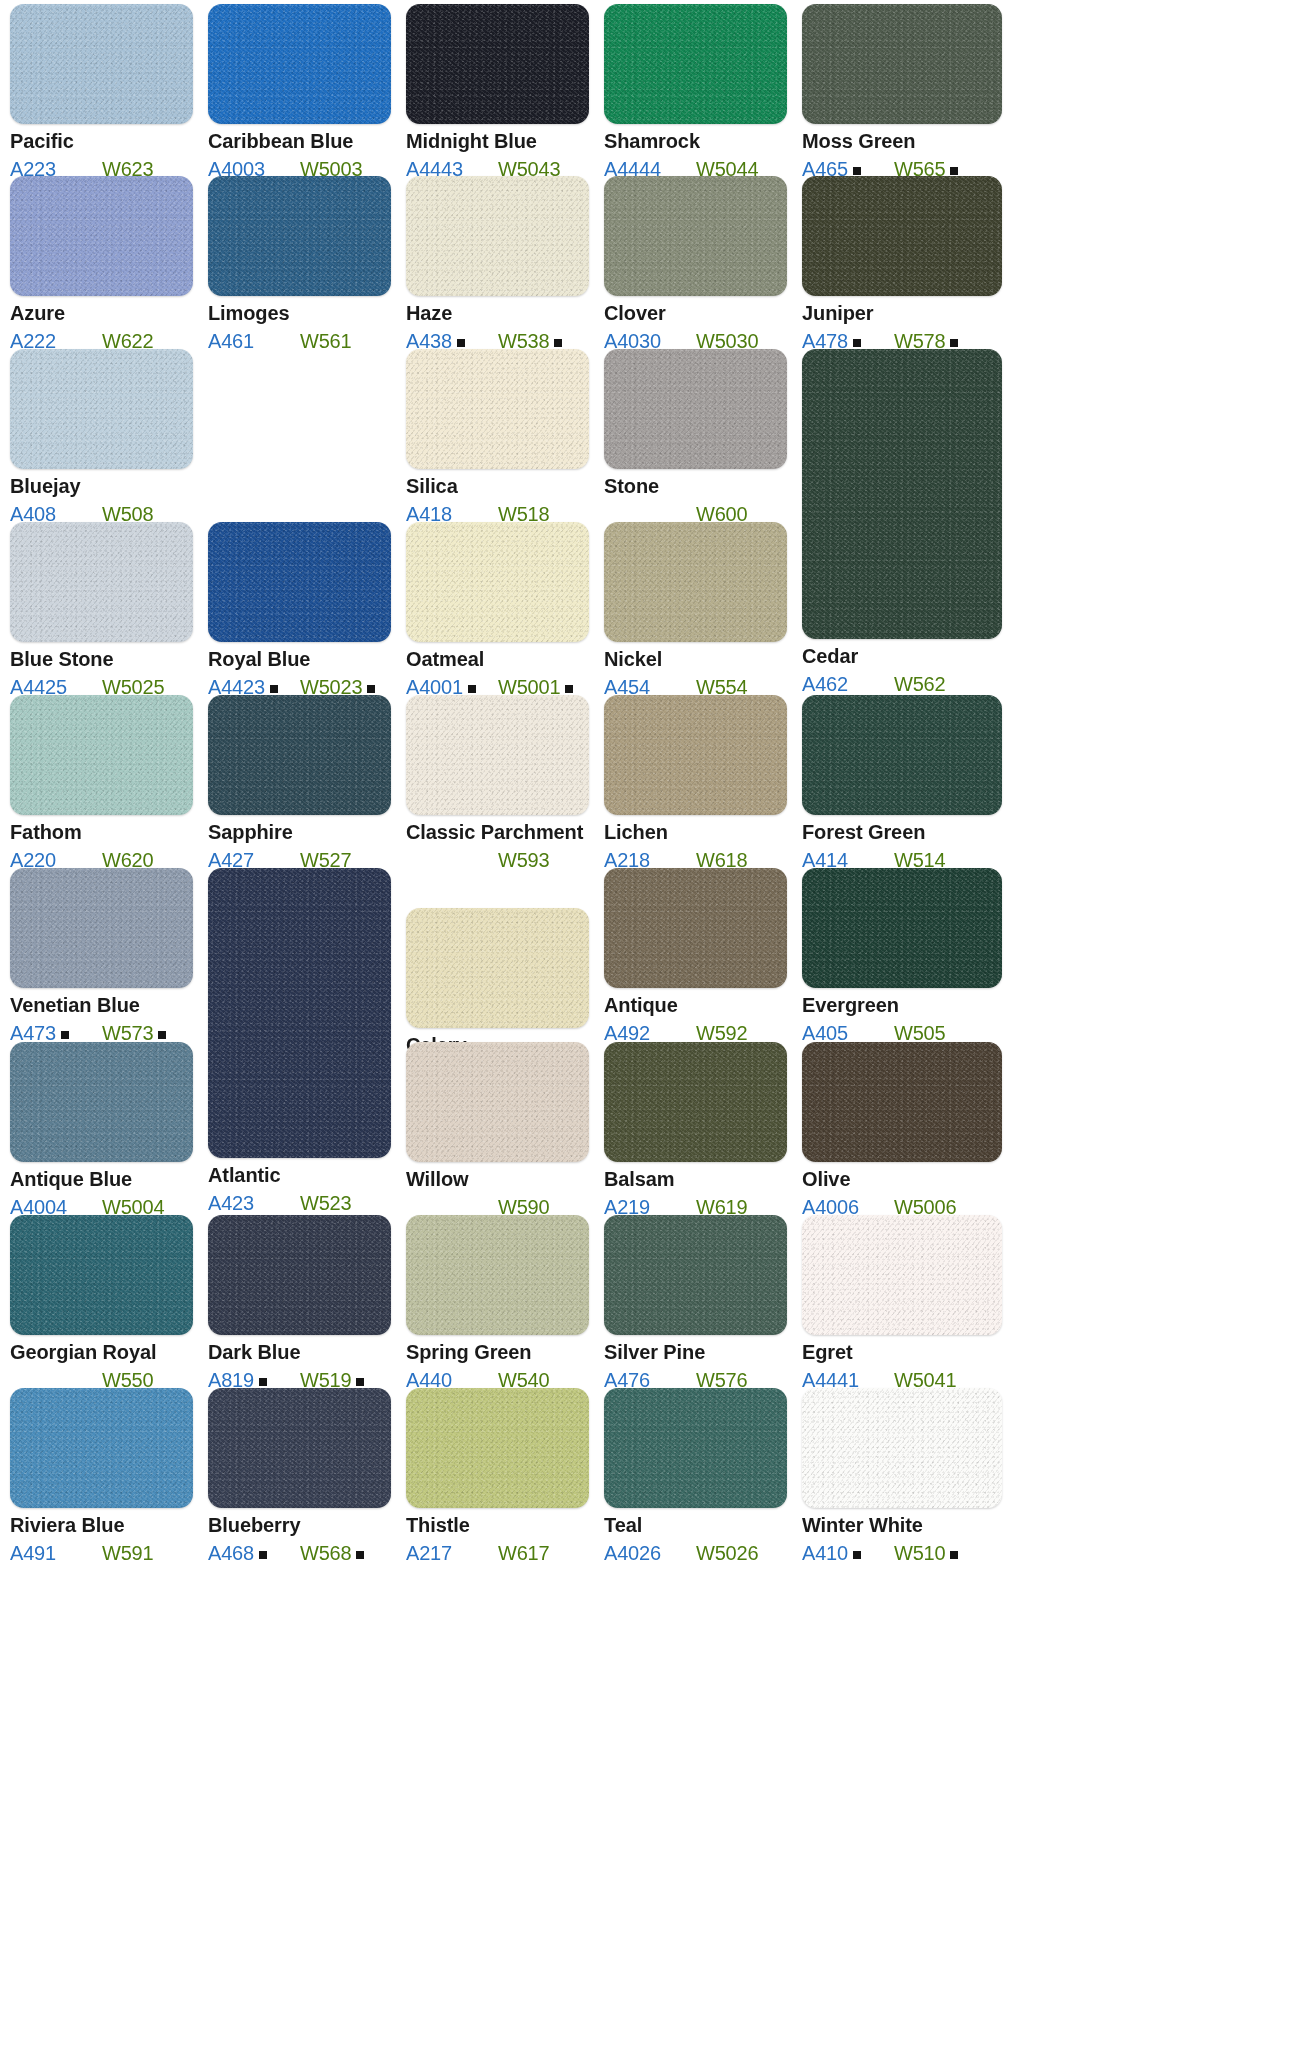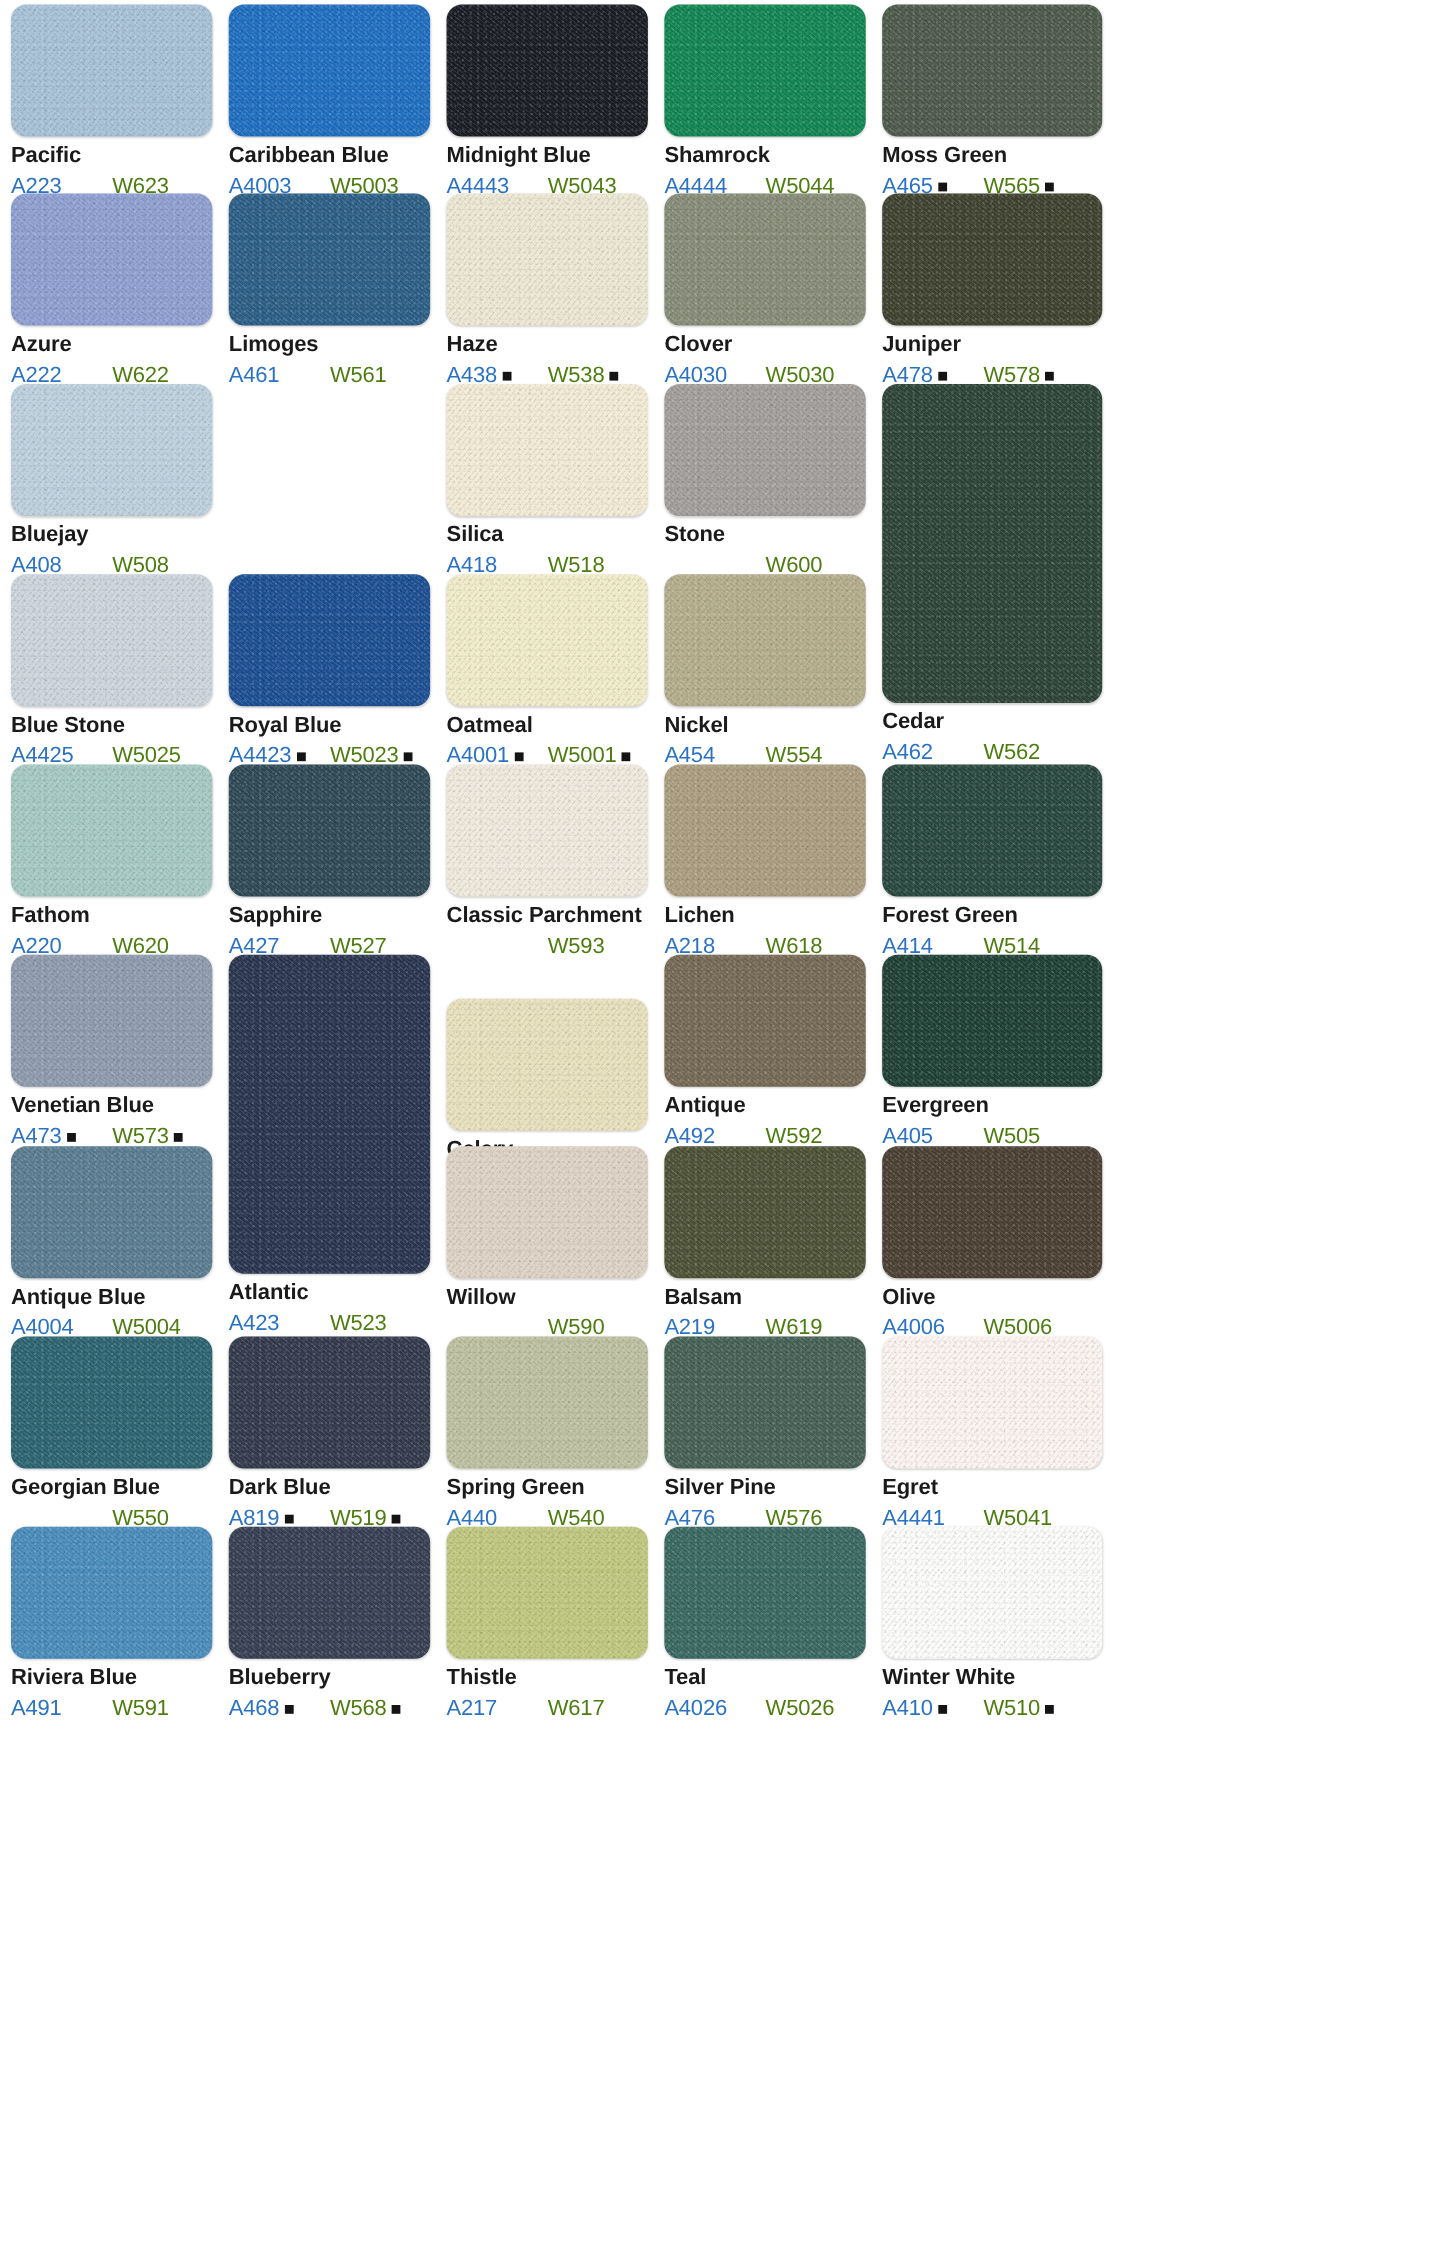--- a/index.html
+++ b/index.html
@@ -351,21 +351,21 @@
     <div class="cell" style="left: 802px; top: 1042px; width: 200px;">
       <div class="swatch" style="height: 120px; background: rgb(75, 64, 51);"></div>
       <div class="label">Olive</div>
       <div class="codes">
         <span class="code-a"><span>A4006</span></span>
         <span class="code-w"><span>W5006</span></span>
       </div>
     </div>
     <div class="cell" style="left: 10px; top: 1215px; width: 183px;">
       <div class="swatch" style="height: 120px; background: rgb(44, 101, 113);"></div>
-      <div class="label">Georgian Blue</div>
+      <div class="label">Georgian Royal</div>
       <div class="codes">
         <span class="code-w"><span>W550</span></span>
       </div>
     </div>
     <div class="cell" style="left: 208px; top: 1215px; width: 183px;">
       <div class="swatch" style="height: 120px; background: rgb(51, 58, 76);"></div>
       <div class="label">Dark Blue</div>
       <div class="codes">
         <span class="code-a"><span>A819</span><span class="dot"></span></span>
         <span class="code-w"><span>W519</span><span class="dot"></span></span>

